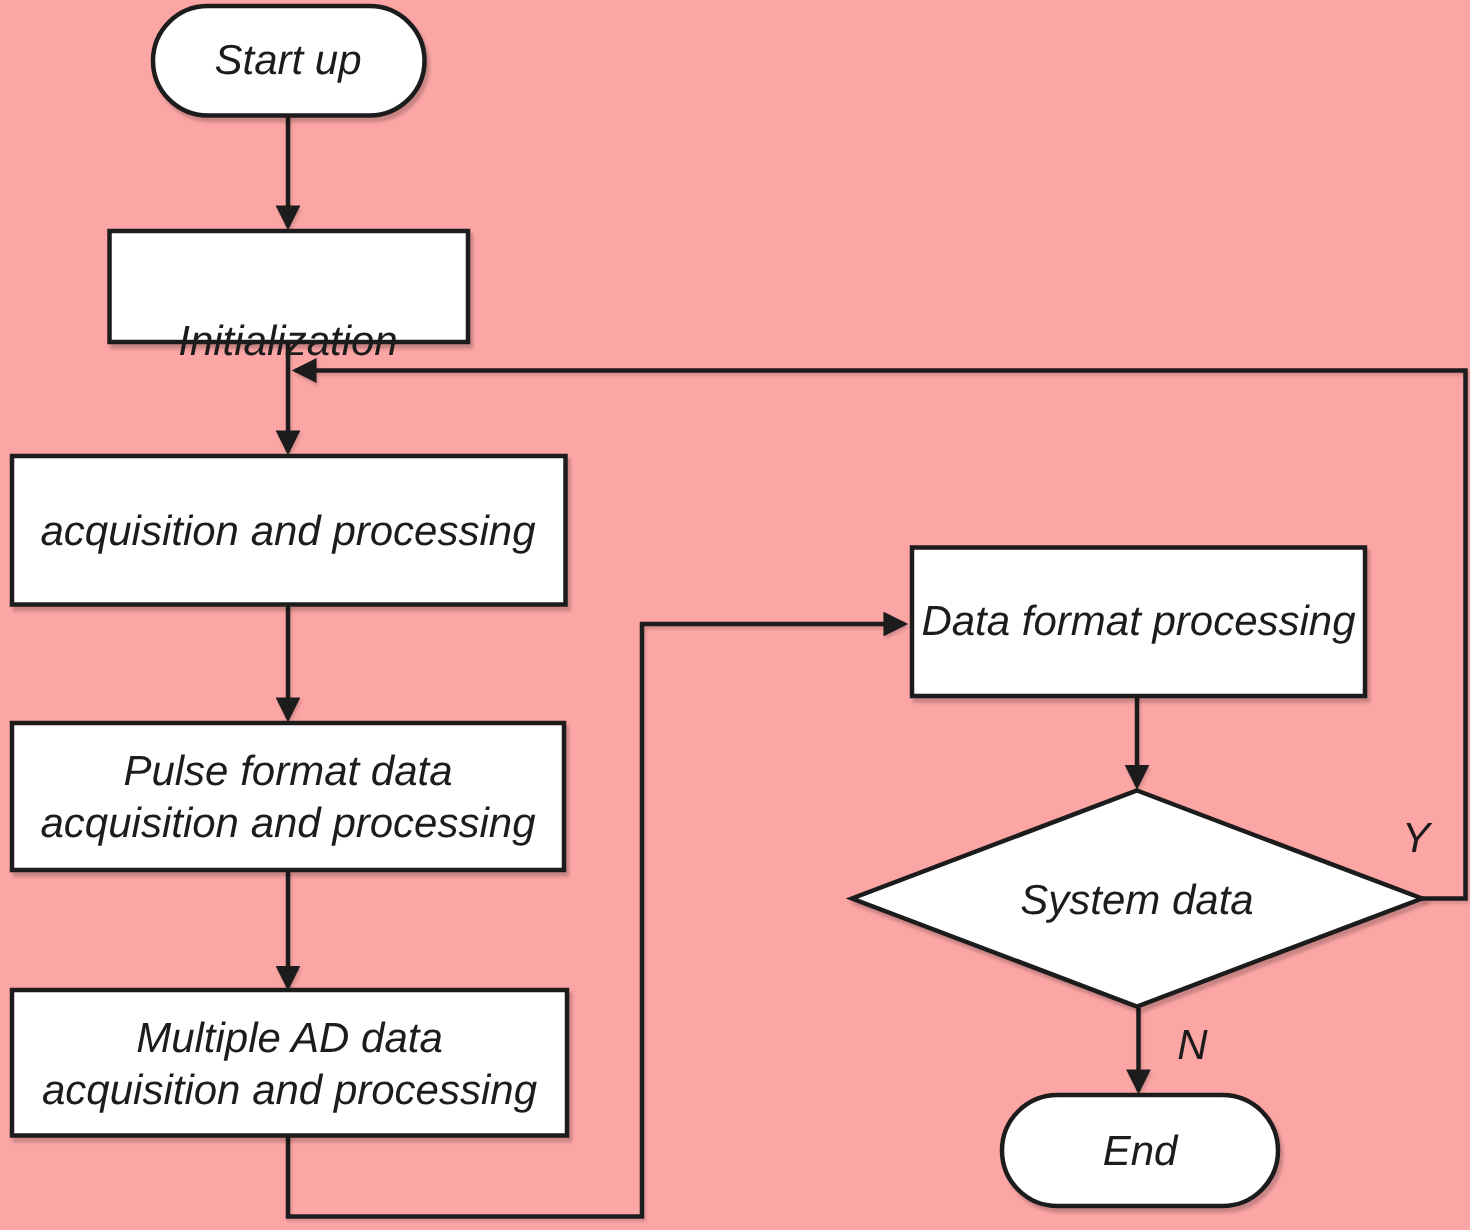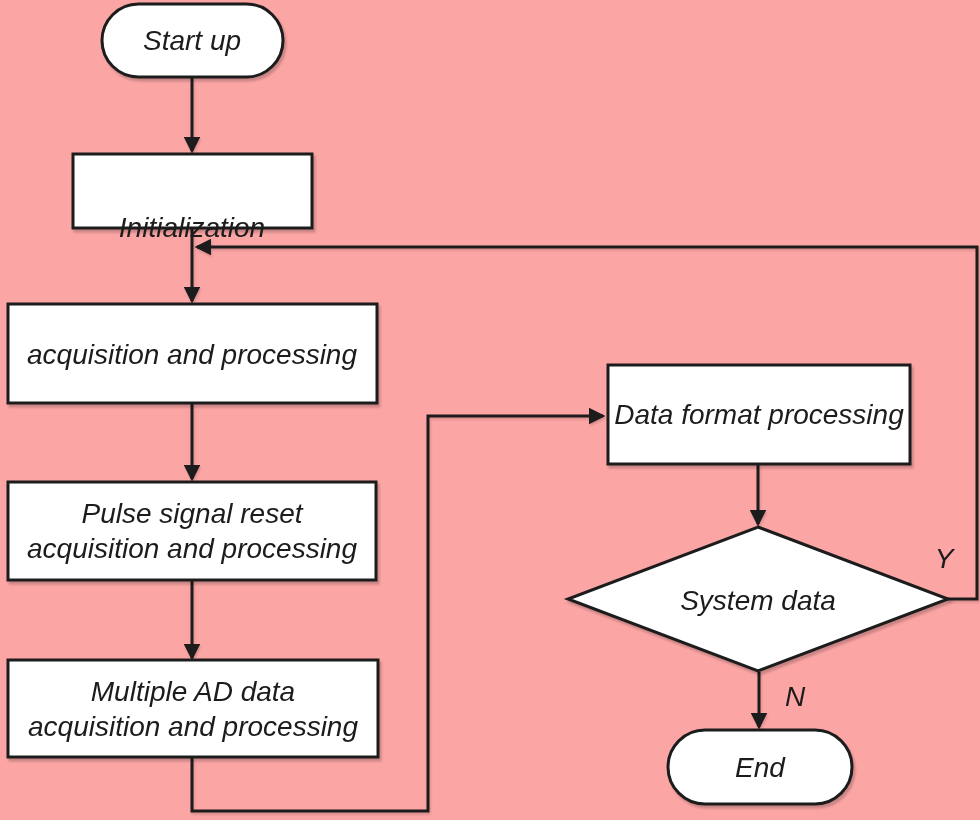--- a/index.html
+++ b/index.html
@@ -92,21 +92,21 @@
 
   <div class="label" style="left:192px; top:40px;">Start up</div>
 
   <div class="label" style="left:192px; top:191px;margin-top:36px;">Initialization</div>
 
   <div class="label" style="left:192px; top:354px;">
     <span class="line">acquisition and processing</span>
   </div>
 
   <div class="label" style="left:192px; top:531px;">
-    <span class="line">Pulse signal reset</span>
+    <span class="line">Pulse format data</span>
     <span class="line">acquisition and processing</span>
   </div>
 
   <div class="label" style="left:193px; top:709px;">
     <span class="line">Multiple AD data</span>
     <span class="line">acquisition and processing</span>
   </div>
 
   <div class="label" style="left:759px; top:414px;">Data format processing</div>
 

